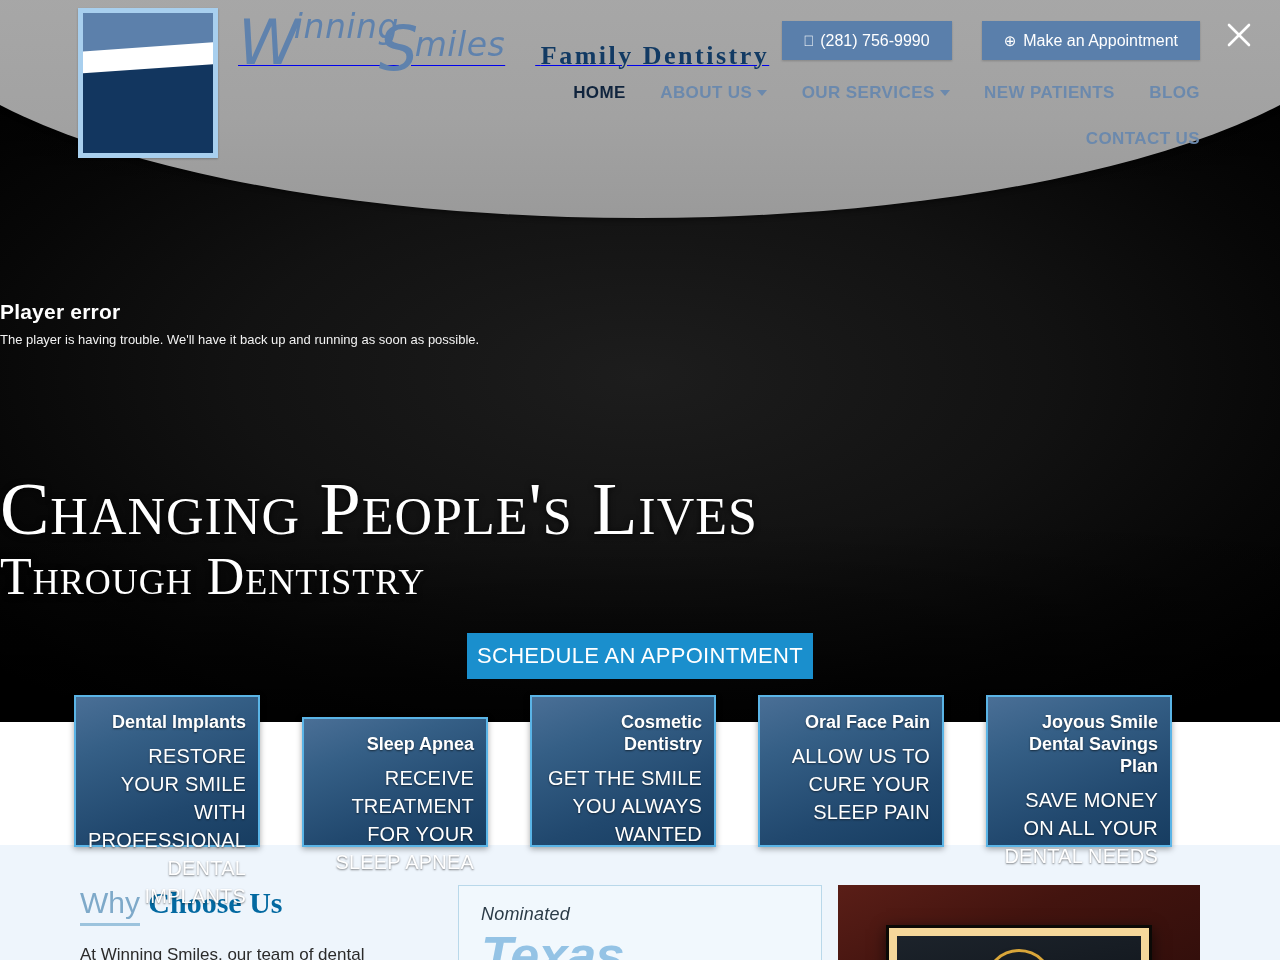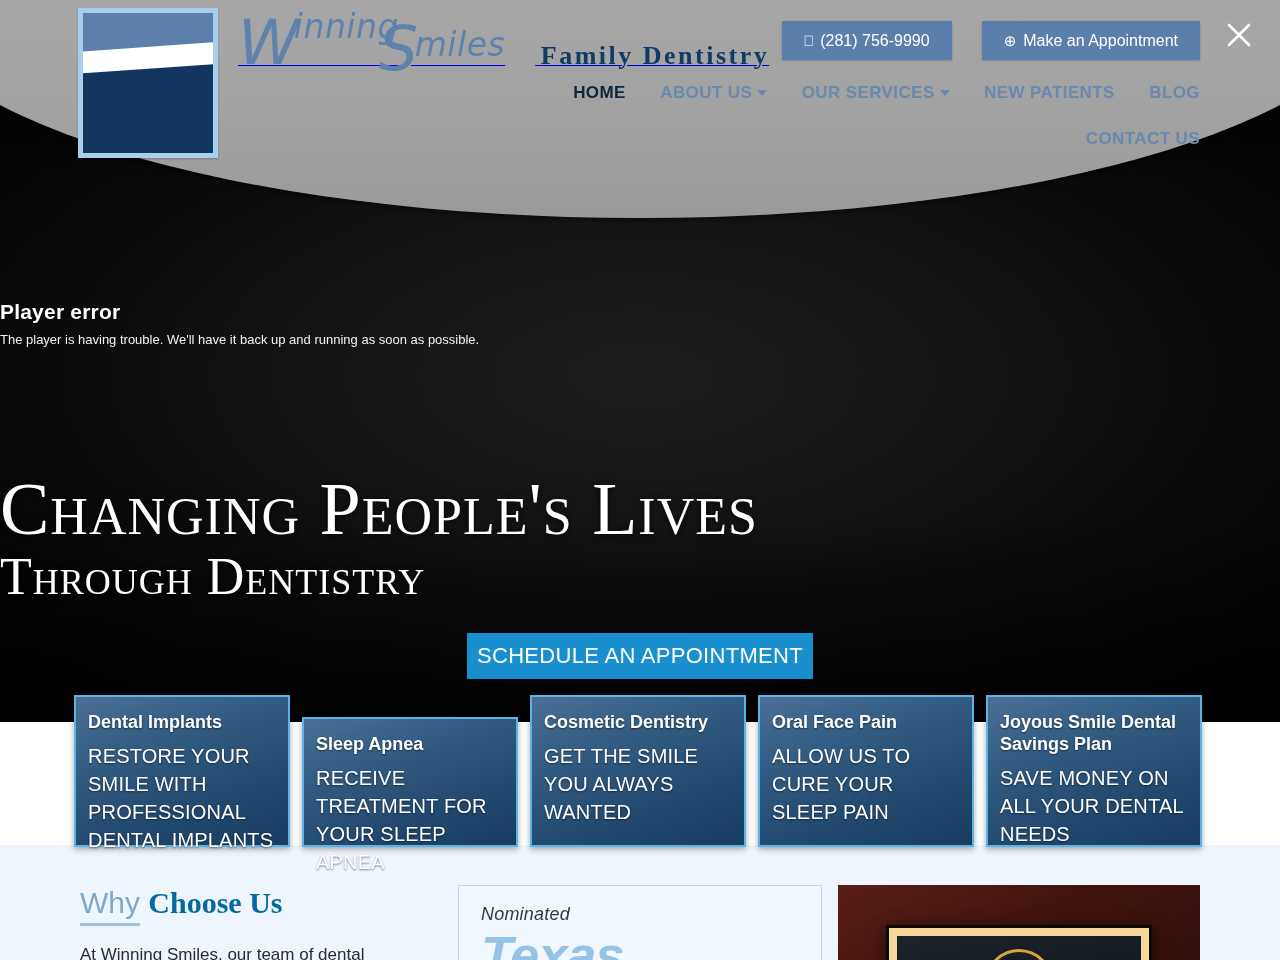--- a/index.html
+++ b/index.html
@@ -142,24 +142,24 @@
     background:#1a8fcd; color:#ffffff; border:none;
     font-size:22px; letter-spacing:.3px; cursor:pointer;
     font-family:"Liberation Sans", sans-serif;
   }
 
   
   #white-band { position:absolute; left:0; top:722px; width:1280px; height:123px; background:#ffffff; }
 
   #service-cards { position:absolute; left:0; top:690px; width:1280px; height:160px; z-index:12; }
   .svc-card {
-    position:absolute; width:216px;
+    position:absolute; width:186px;
     border:2px solid #5ab4e6;
     background:linear-gradient(160deg,#4a6f96 0%,#355f86 28%,#21486e 70%,#173d61 100%);
-    color:#ffffff; text-align:left;
+    color:#ffffff; text-align:right;
     padding:14px 12px 12px;
     box-shadow:0 2px 6px rgba(0,0,0,.35);
   }
   .svc-title {
     font-size:18px; font-weight:700; line-height:22px;
     text-shadow:0 1px 2px rgba(0,0,0,.55);
   }
   .svc-desc {
     font-size:20px; line-height:28px; margin-top:9px;
     letter-spacing:.2px;

